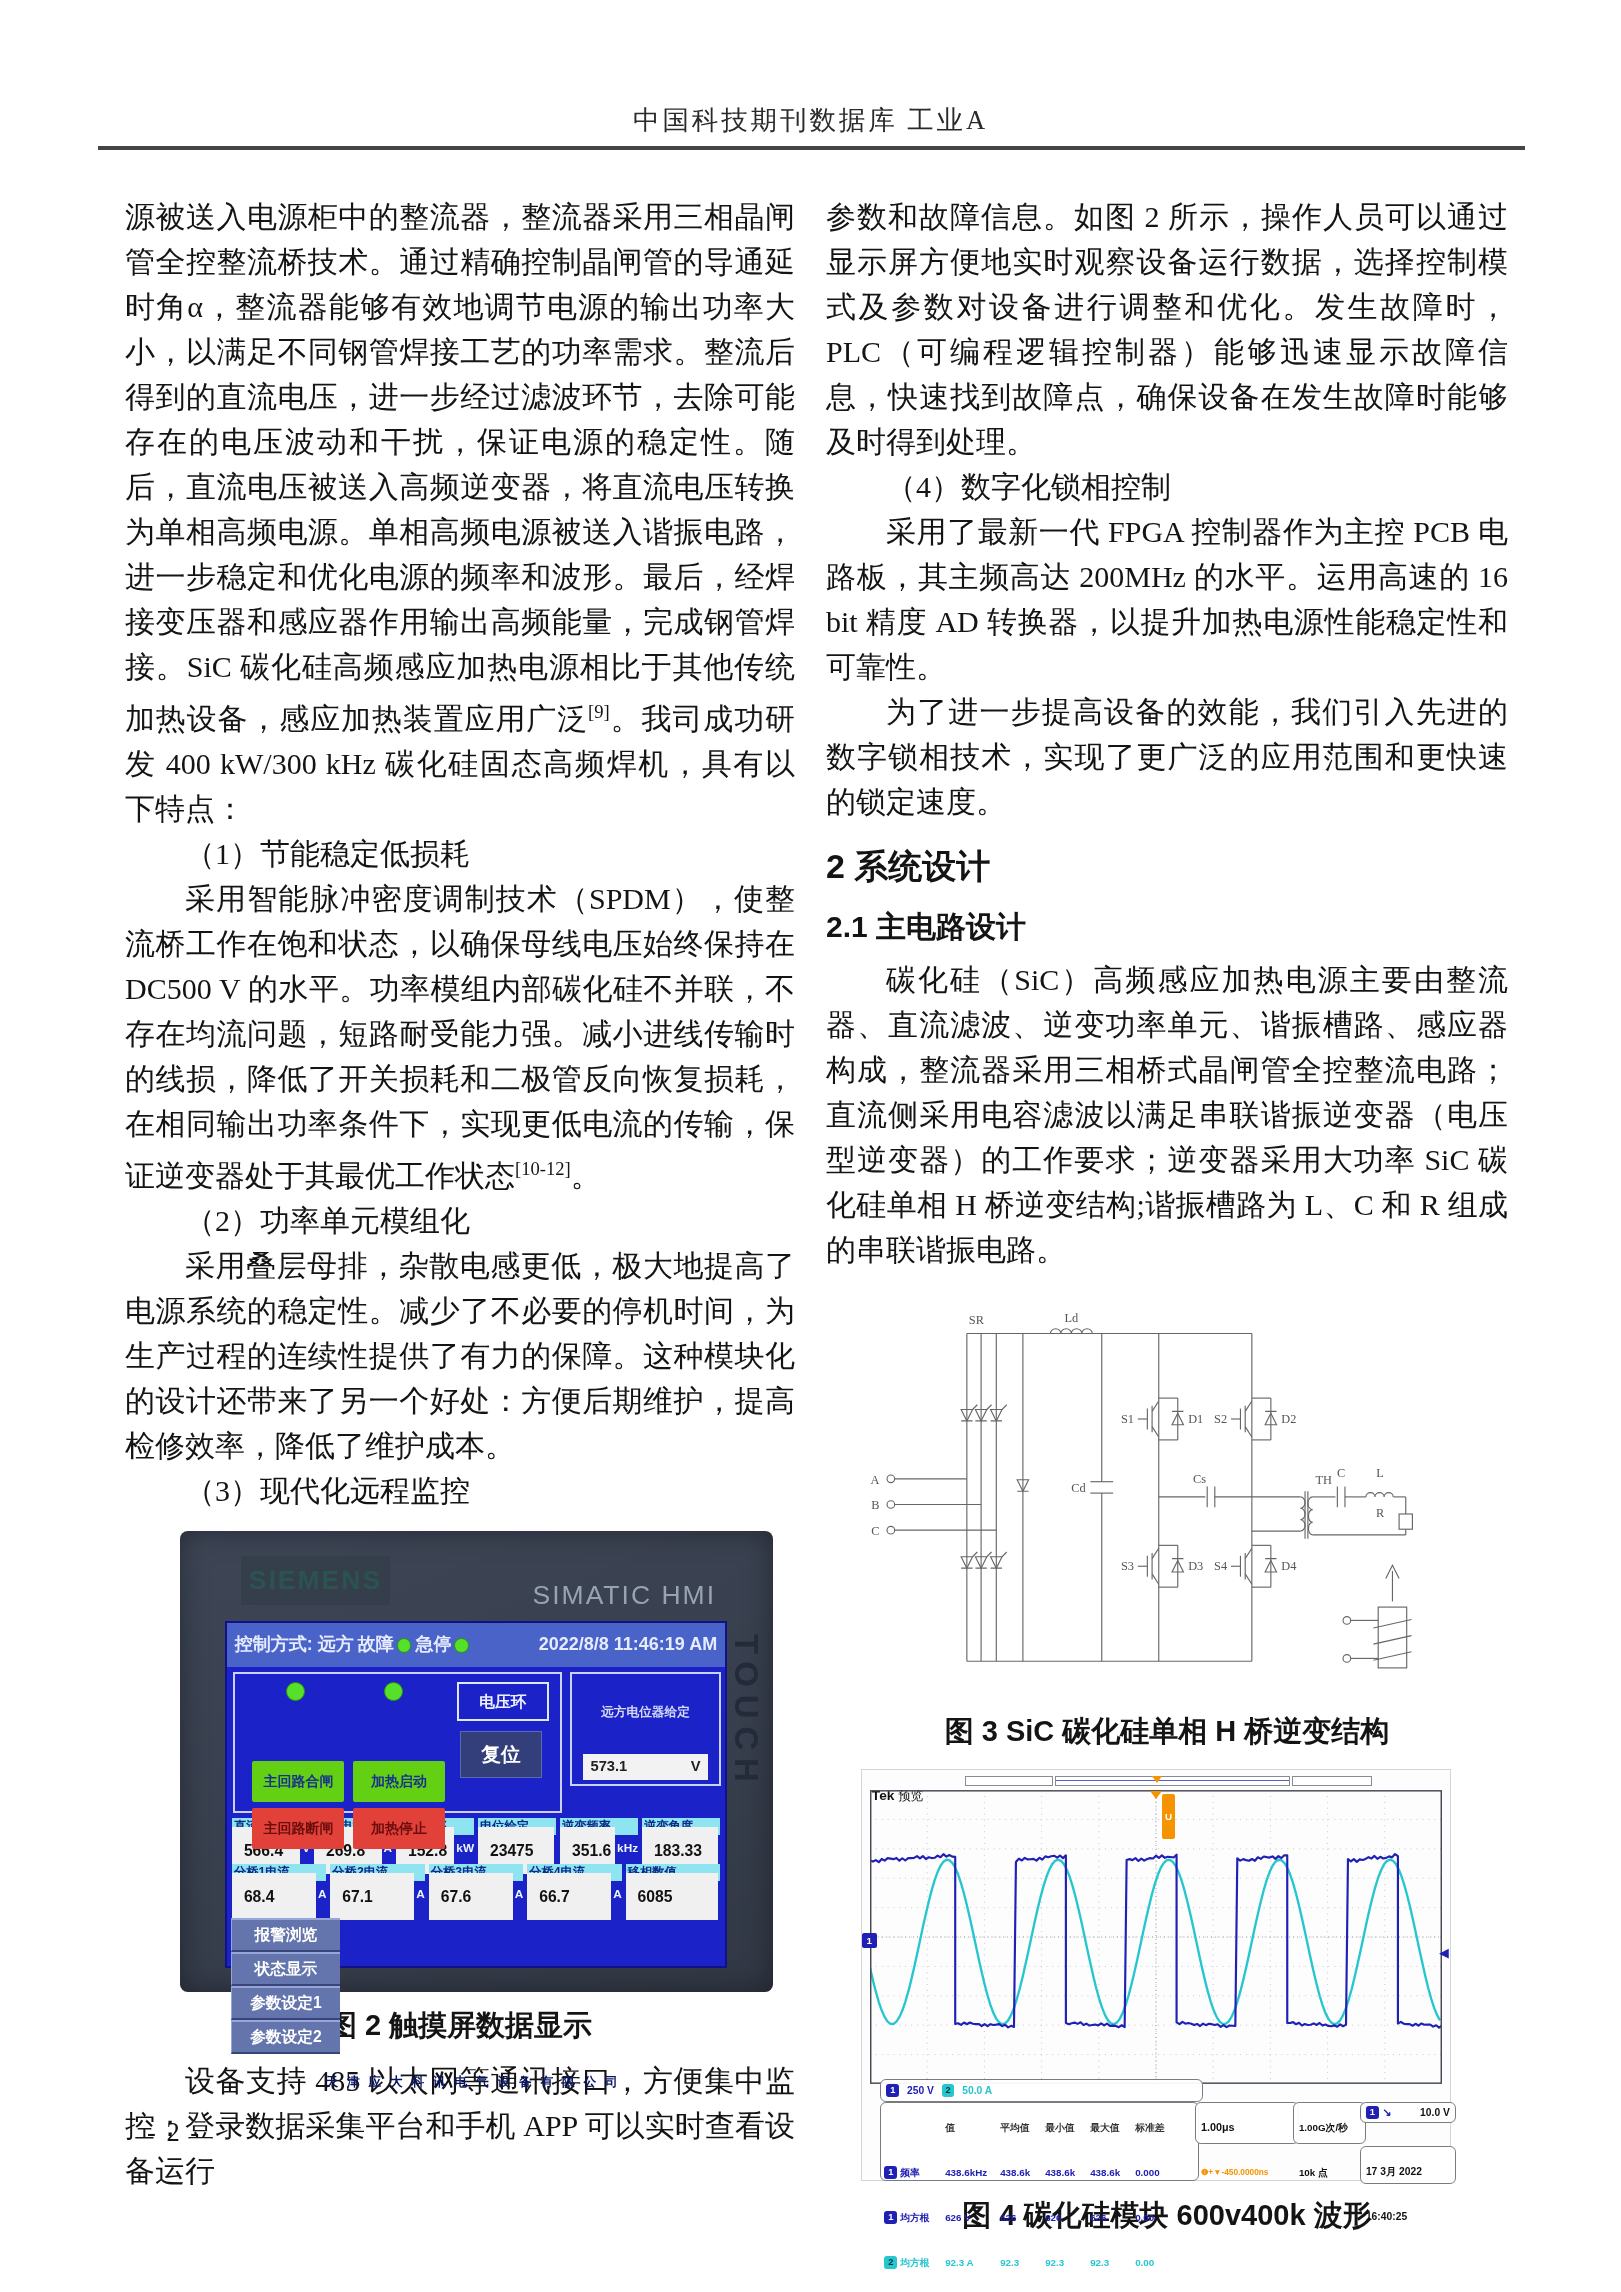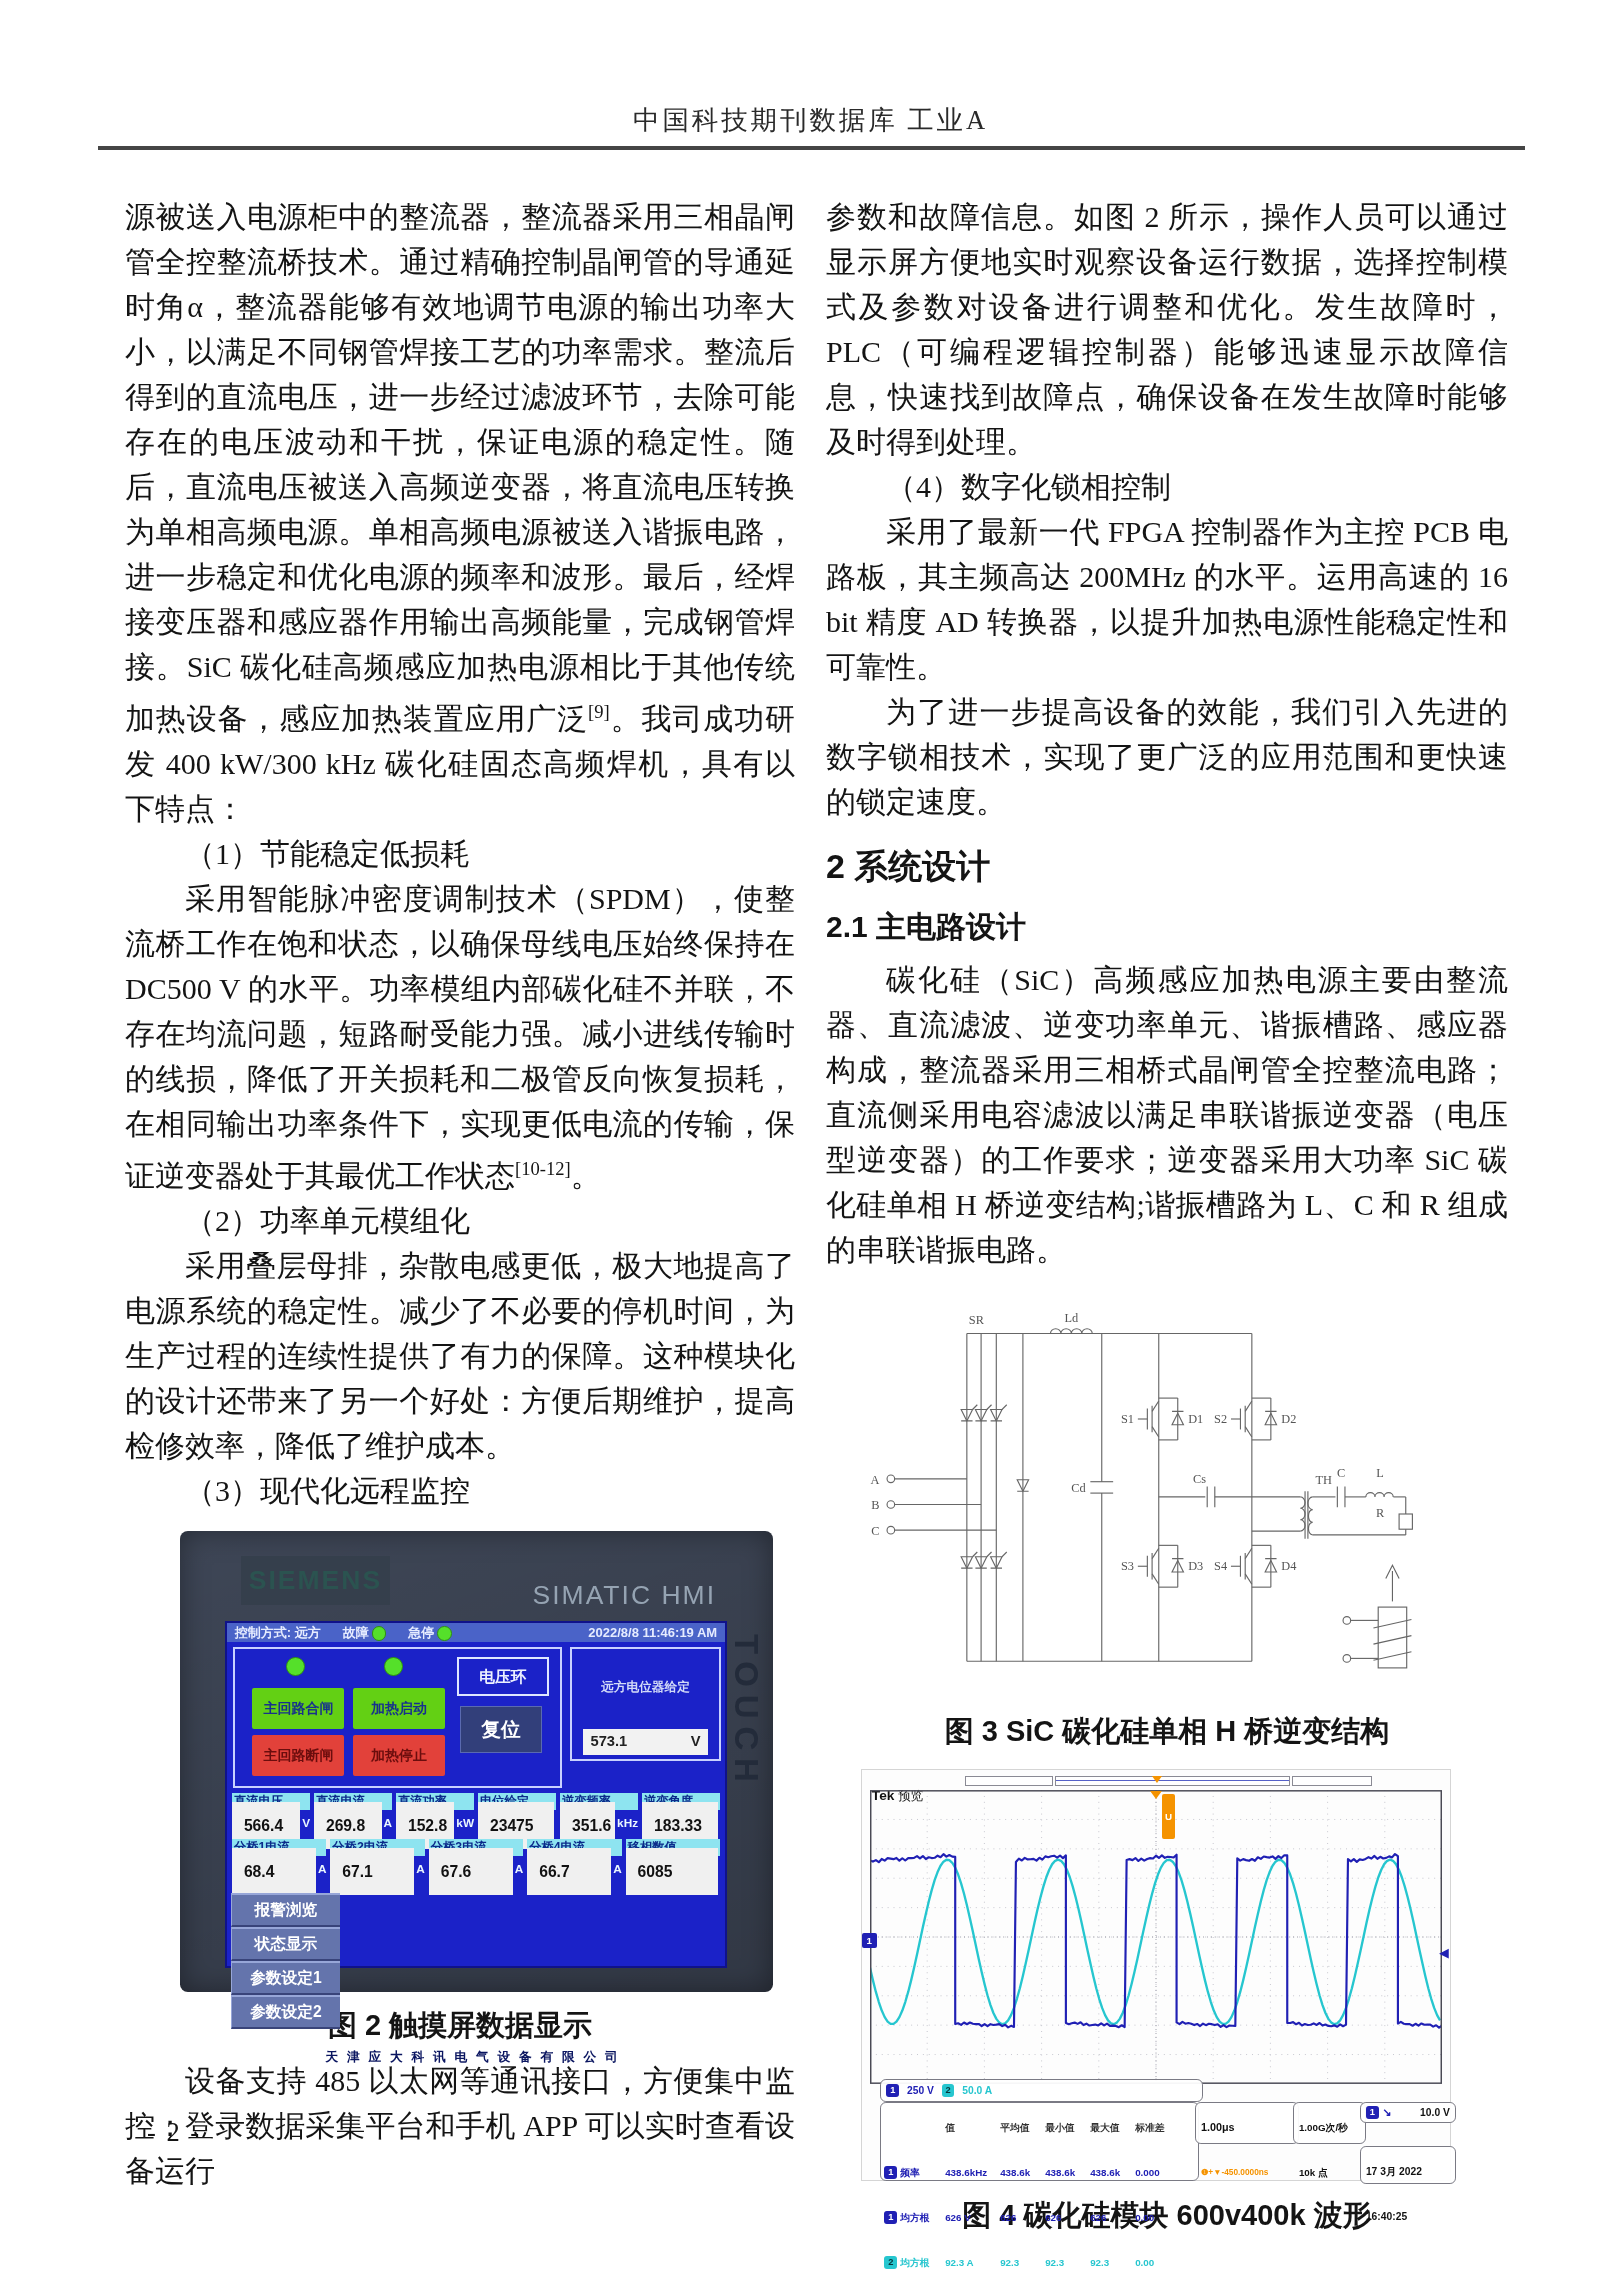--- a/index.html
+++ b/index.html
@@ -26,30 +26,30 @@
   .hmi-bezel{position:relative;width:593px;height:461px;margin:17.6px 0 0 55px;
       background:linear-gradient(160deg,#49516300,#0003),#3e4656;border-radius:7.8px;
       font-family:"Liberation Sans",sans-serif;box-shadow:inset 0 0 29px #0006;}
   .hmi-brand{position:absolute;left:61px;top:25.5px;font-size:26.5px;font-weight:bold;
       letter-spacing:2px;color:#2b5350;background:#353f4c;padding:2px 7.8px;}
   .hmi-product{position:absolute;right:57px;top:27.4px;font-size:26.5px;color:#95a3b2;letter-spacing:2px;margin-top:15px;}
   .hmi-touch{position:absolute;right:3.9px;top:103px;writing-mode:vertical-rl;
       font-size:33px;font-weight:bold;color:#232b3a;letter-spacing:7.8px;}
   .hmi-screen{position:absolute;left:45px;top:90px;width:498px;height:343px;
       background:#1b22c8;border:2px solid #10128a;}
-  .hmi-statusbar{position:relative;height:19px;background:#4a63c8;display:flex;align-items:center;
-      gap:22px;padding:0 7.8px;color:#e6ecff;font-size:13px;font-weight:bold;}
+  .hmi-statusbar{position:relative;height:44px;background:#4a63c8;display:flex;align-items:center;
+      gap:4px;padding:0 7.8px;color:#e6ecff;font-size:18px;font-weight:bold;}
   .st-time{margin-left:auto;}
   .led{display:inline-block;width:12.7px;height:12.7px;border-radius:50%;background:#55e02a;
       border:1px solid #2f8f12;vertical-align:middle;margin-left:2.9px;}
   .hmi-main{position:relative;height:149px;}
   .ctrl-panel{position:absolute;left:5.9px;top:5.9px;width:325px;height:137px;border:2px solid #c9d1ff;}
   .led-big{position:absolute;width:16.7px;height:16.7px;border-radius:50%;background:#55e02a;border:1px solid #2f8f12;}
   .hmi-btn{position:absolute;width:92px;height:41px;display:flex;align-items:center;justify-content:center;
-      font-size:14px;font-weight:bold;border-radius:2px;}
+      font-size:14px;font-weight:bold;border-radius:2px;margin-top:48px;}
   .btn-green{background:#63d014;color:#17328c;}
   .btn-red{background:#e2413a;color:#6b0d0d;}
   .vloop-box{position:absolute;left:222px;top:7.8px;width:88px;height:35px;border:2px solid #dfe6ff;
       color:#ecf0ff;font-size:15.7px;font-weight:bold;display:flex;align-items:center;justify-content:center;}
   .reset-btn{position:absolute;left:225px;top:57px;width:80px;height:45px;background:#323f7a;
       border:1px solid #5a6ab0;color:#fff;font-size:19.6px;font-weight:bold;
       display:flex;align-items:center;justify-content:center;}
   .remote-panel{position:absolute;left:343px;top:5.9px;width:147px;height:110px;border:2px solid #c9d1ff;}
   .remote-label{margin-top:15.7px;text-align:center;color:#d2daf8;font-size:12.7px;font-weight:bold;}
   .remote-box{margin:19px auto 0;width:110px;height:25.5px;background:#f2f2f2;color:#222;

